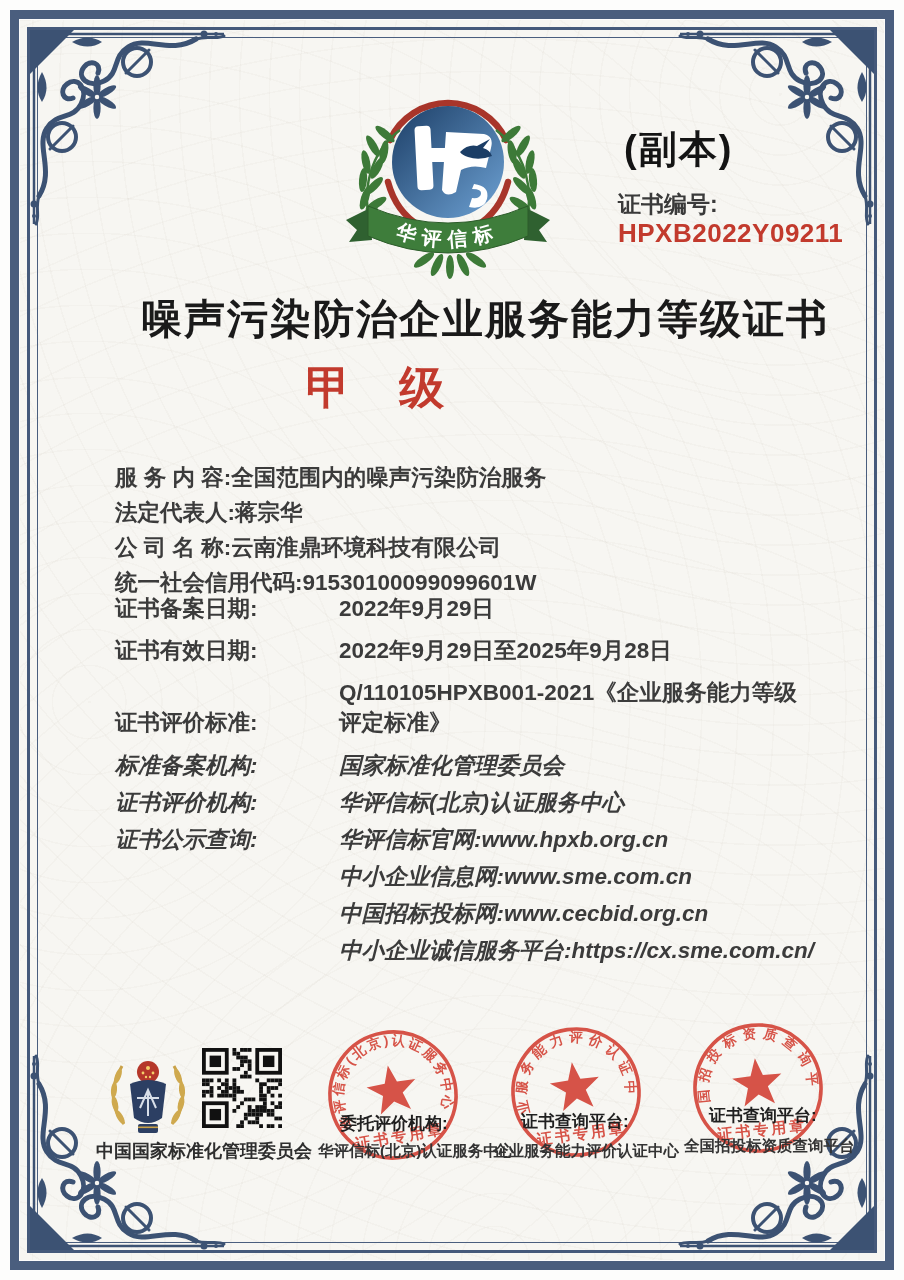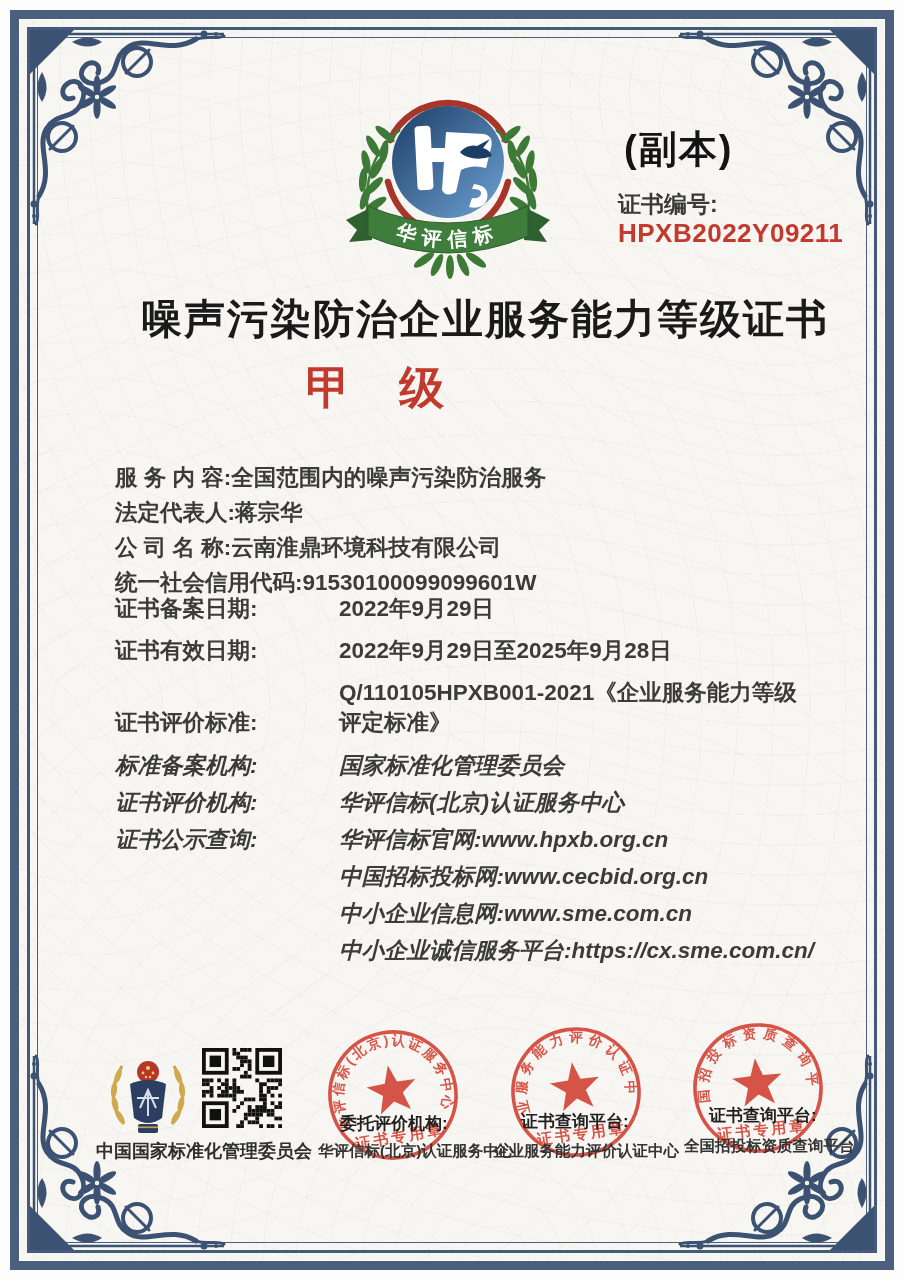--- a/index.html
+++ b/index.html
@@ -219,25 +219,25 @@
     <div class="row">
         <span class="lbl">证书评价机构:</span>
         <span class="val">华评信标(北京)认证服务中心</span>
       </div>
     <div class="row">
         <span class="lbl">证书公示查询:</span>
         <span class="val">华评信标官网:www.hpxb.org.cn</span>
       </div>
     <div class="row">
         <span class="lbl"></span>
+        <span class="val">中小企业信息网:www.sme.com.cn</span>
+      </div>
+    <div class="row">
+        <span class="lbl"></span>
         <span class="val">中国招标投标网:www.cecbid.org.cn</span>
-      </div>
-    <div class="row">
-        <span class="lbl"></span>
-        <span class="val">中小企业信息网:www.sme.com.cn</span>
       </div>
     <div class="row">
         <span class="lbl"></span>
         <span class="val">中小企业诚信服务平台:https://cx.sme.com.cn/</span>
       </div>
   </div>
 
   <svg class="abs emblem" viewBox="0 0 88 92">
     <path d="M18,20 C6,40 6,62 20,78" fill="none" stroke="#c9a147" stroke-width="3"></path>
     <path d="M70,20 C82,40 82,62 68,78" fill="none" stroke="#c9a147" stroke-width="3"></path>

